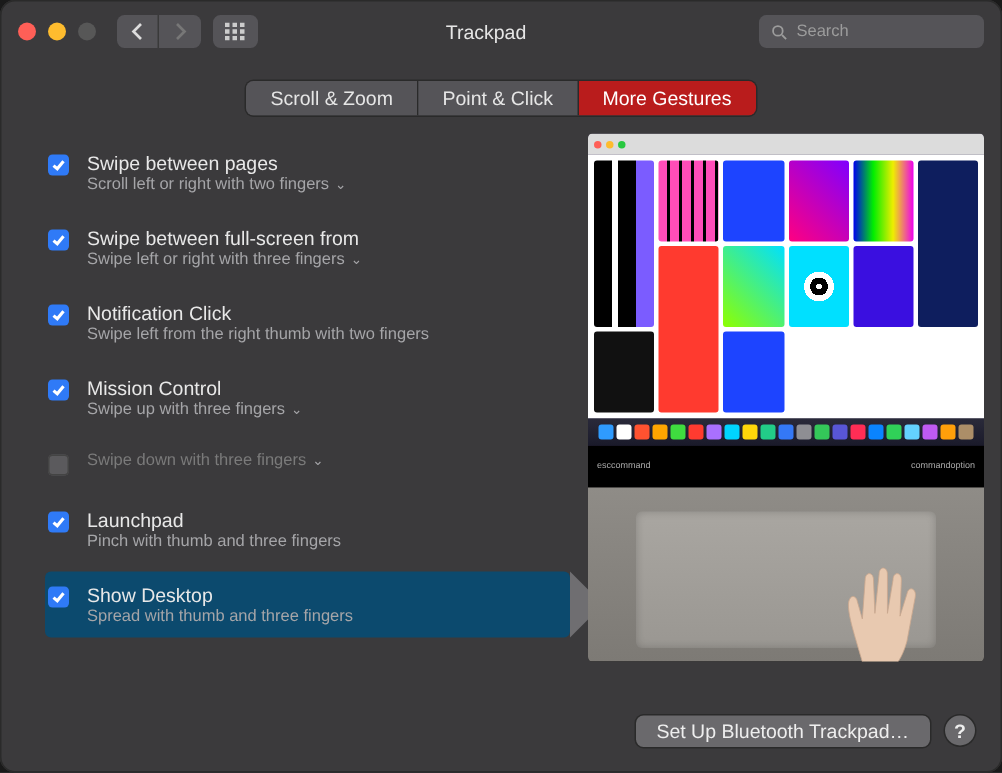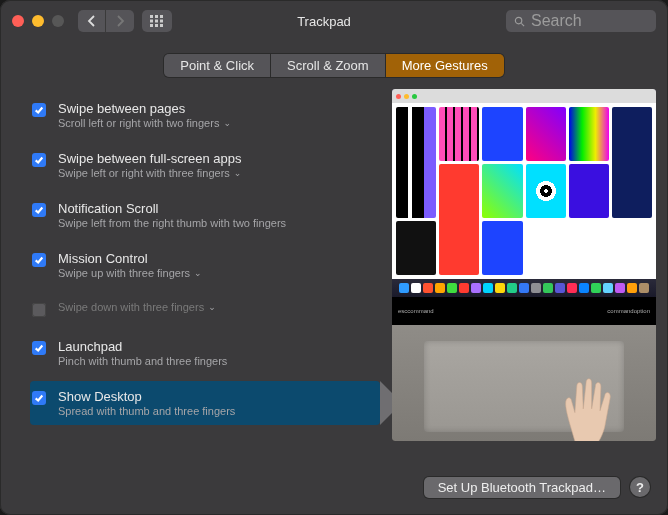--- a/index.html
+++ b/index.html
@@ -10,27 +10,27 @@
   .dot { width: 12px; height: 12px; border-radius: 50%; }
   .dot.red { background: #ff5f57; }
   .dot.yellow { background: #febc2e; }
   .dot.green { background: #575757; }
   .nav-buttons { display: flex; background: #555458; border-radius: 5px; overflow: hidden; }
   .nav-btn { width: 28px; height: 22px; display: flex; align-items: center; justify-content: center; color: #bdbdbd; font-size: 14px; border-right: 1px solid #3a3a3a; }
   .nav-btn:last-child { border-right: none; color: #777; }
   .grid-btn { width: 30px; height: 22px; background: #555458; border-radius: 5px; margin-left: 8px; display: flex; align-items: center; justify-content: center; color: #ccc; }
   .grid-svg { width: 14px; height: 12px; }
   .title { flex: 1; text-align: center; color: #e6e6e6; font-size: 13px; font-weight: 500; padding-right:30px; }
-  .search { width: 150px; height: 22px; background: #555458; border-radius: 5px; display: flex; align-items: center; padding: 0 8px; color: #9c9c9c; font-size: 16px; gap: 6px; }
+  .search { width: 150px; height: 22px; background: #555458; border-radius: 5px; display: flex; align-items: center; padding: 0 8px; color: #9c9c9c; font-size: 11px; gap: 6px; }
   .search svg { width: 11px; height: 11px; fill: #9c9c9c; }
   .tabs { display: flex; justify-content: center; padding: 12px 0 16px; }
   .tabgroup { display: flex; border-radius: 5px; overflow: hidden; box-shadow: 0 0 0 1px #2a2a2a; }
   .tab { padding: 4px 16px; font-size: 13px; color: #e6e6e6; background: #555458; border-right: 1px solid #2a2a2a; }
   .tab:last-child { border-right: none; }
-  .tab.active { background: #a16207; color: #fff; }
+  .tab.active { background: #b91c1c; color: #fff; }
   .content { flex: 1; display: flex; padding: 0 12px 0 30px; gap: 12px; }
   .options { flex: 1; display: flex; flex-direction: column; gap: 6px; }
   .opt { position: relative; display: flex; align-items: flex-start; gap: 12px; padding: 8px 14px 8px 2px; border-radius: 4px; }
   .opt.selected { background: #0c4a6e; }
   .opt.selected::after {
     content: ""; position: absolute; right: -22px; top: 0; bottom: 0;
     border-left: 22px solid #6f6e71;
     border-top: 22px solid transparent;
     border-bottom: 22px solid transparent;
   }
@@ -114,22 +114,22 @@
       <svg viewBox="0 0 12 12">
           <circle cx="5" cy="5" r="3.5" stroke="#9c9c9c" stroke-width="1.3" fill="none"></circle>
           <line x1="8" y1="8" x2="11" y2="11" stroke="#9c9c9c" stroke-width="1.3"></line>
         </svg>
       <span>Search</span>
     </div>
   </div>
 
   <div class="tabs">
     <div class="tabgroup" id="tabgroup">
+        <div class="tab">Scroll &amp; Zoom</div>
         <div class="tab">Point &amp; Click</div>
-        <div class="tab">Scroll &amp; Zoom</div>
         <div class="tab active">More Gestures</div>
       </div>
   </div>
 
   <div class="content">
     <div class="options" id="options">
         <div class="opt">
           <div class="cb on">
             <svg viewBox="0 0 12 12">
               <polyline points="2,6.5 5,9 10,3"></polyline>
@@ -140,32 +140,32 @@
             <div class="opt-sub">Scroll left or right with two fingers<span class="chev">⌄</span></div>
           </div>
         </div>
         <div class="opt">
           <div class="cb on">
             <svg viewBox="0 0 12 12">
               <polyline points="2,6.5 5,9 10,3"></polyline>
             </svg>
           </div>
           <div class="opt-body">
-            <div class="opt-title">Swipe between full-screen apps</div>
+            <div class="opt-title">Swipe between full-screen from</div>
             <div class="opt-sub">Swipe left or right with three fingers<span class="chev">⌄</span></div>
           </div>
         </div>
         <div class="opt">
           <div class="cb on">
             <svg viewBox="0 0 12 12">
               <polyline points="2,6.5 5,9 10,3"></polyline>
             </svg>
           </div>
           <div class="opt-body">
-            <div class="opt-title">Notification Scroll</div>
+            <div class="opt-title">Notification Click</div>
             <div class="opt-sub">Swipe left from the right thumb with two fingers</div>
           </div>
         </div>
         <div class="opt">
           <div class="cb on">
             <svg viewBox="0 0 12 12">
               <polyline points="2,6.5 5,9 10,3"></polyline>
             </svg>
           </div>
           <div class="opt-body">

